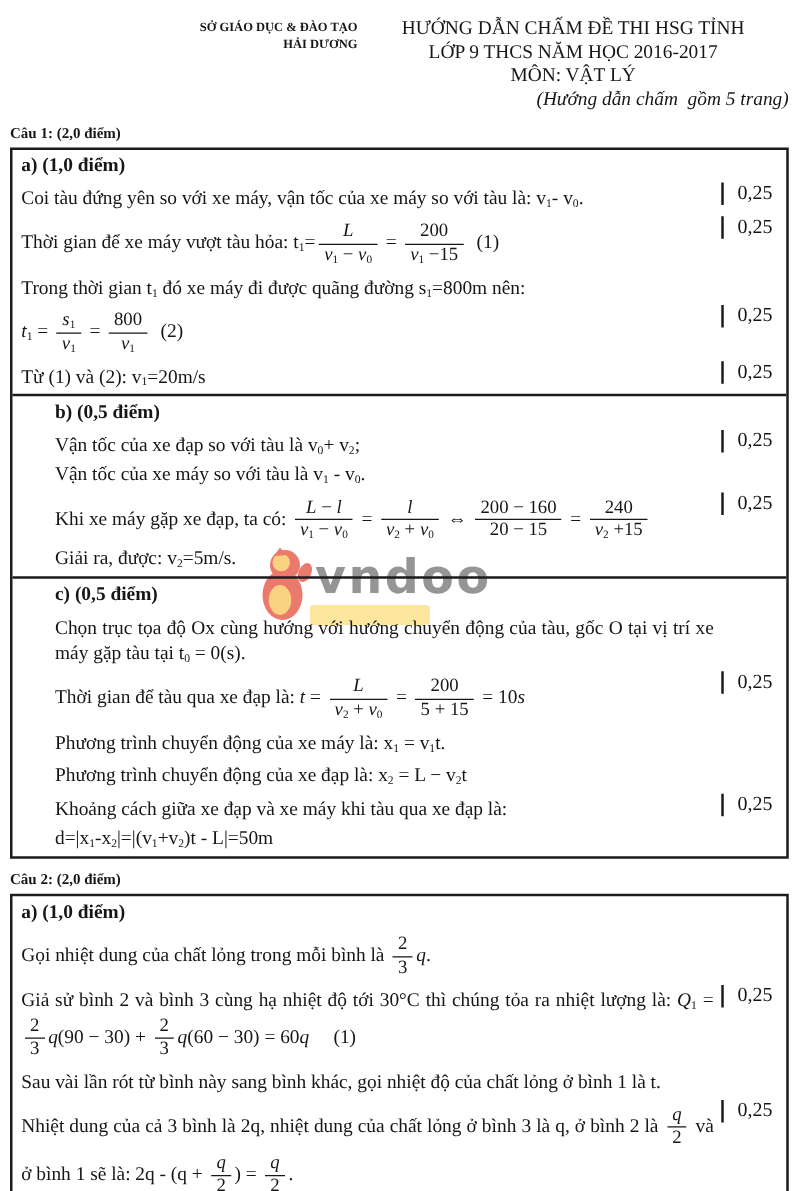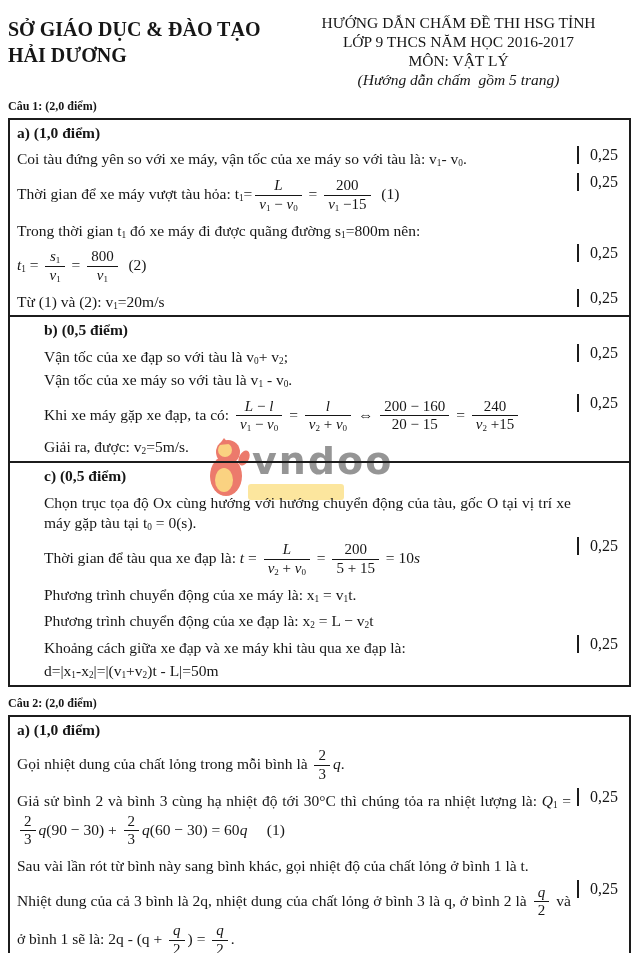--- a/index.html
+++ b/index.html
@@ -6,23 +6,23 @@
   body{
     width:640px;height:953px;
     font-family:"Liberation Serif","DejaVu Serif",serif;
     color:#161616;
     font-size:15.5px;
   }
   .page{position:relative;width:640px;height:953px;overflow:hidden;box-sizing:border-box;padding:14px 9px 0 8px;}
 
   
   .doc-header{display:flex;position:relative;z-index:1;}
-  .header-left{width:278px;text-align:left;font-weight:bold;font-size:20px;line-height:1.32;padding-top:2px;}
+  .header-left{width:278px;text-align:right;font-weight:bold;font-size:10px;line-height:1.32;padding-top:2px;}
   .header-right{flex:1;text-align:center;font-weight:normal;font-size:15.5px;line-height:1.22;}
-  .header-right .ital{font-style:italic;}
+  .header-right .ital{font-style:italic;text-align:right;}
 
   
   #content{position:relative;z-index:1;}
   .qtitle{font-weight:bold;font-size:12px;margin:9px 0 4px 0;}
   .atable{border:2px solid #1c1c1c;}
   .section{border-top:0;}
   .sec-border{border-top:2px solid #1c1c1c;padding-left:27px;}
   .row{display:flex;align-items:flex-start;}
   .cell{flex:1;padding:2px 6px 2px 7px;text-align:justify;min-width:0;}
   .cell.bold .line{font-weight:bold;}

